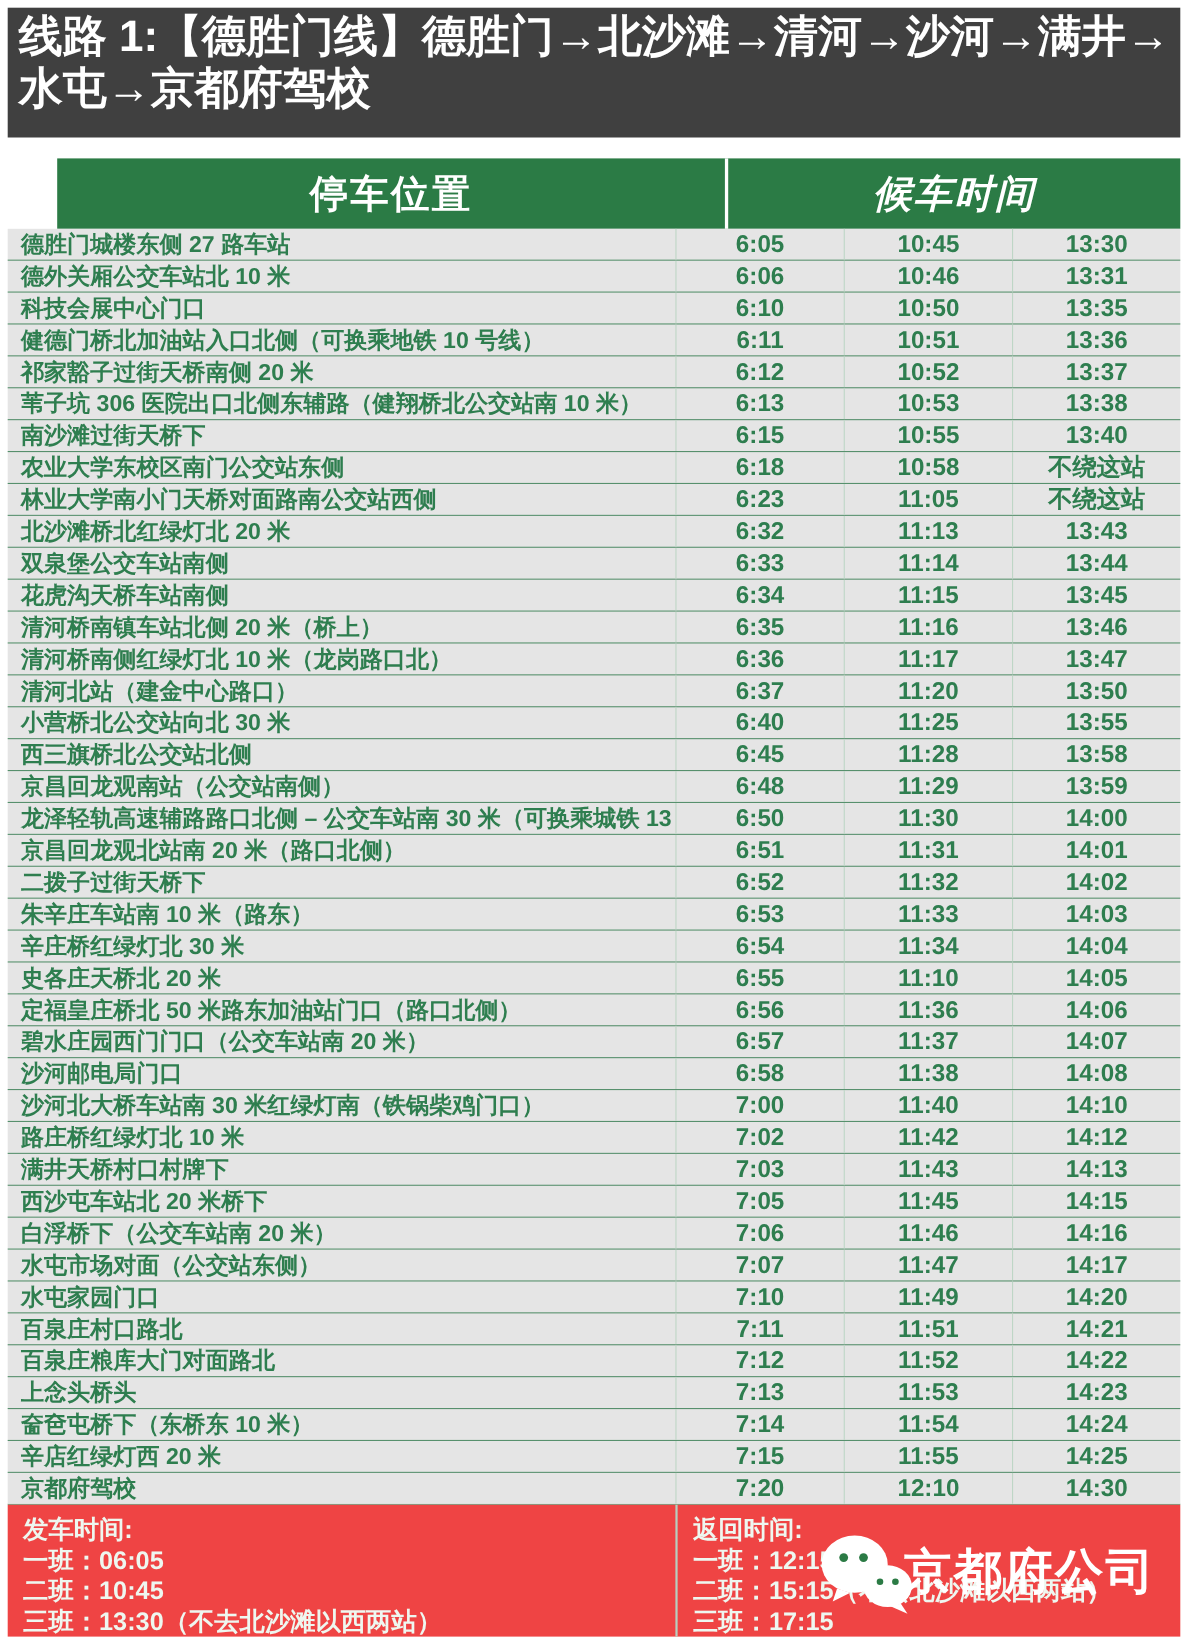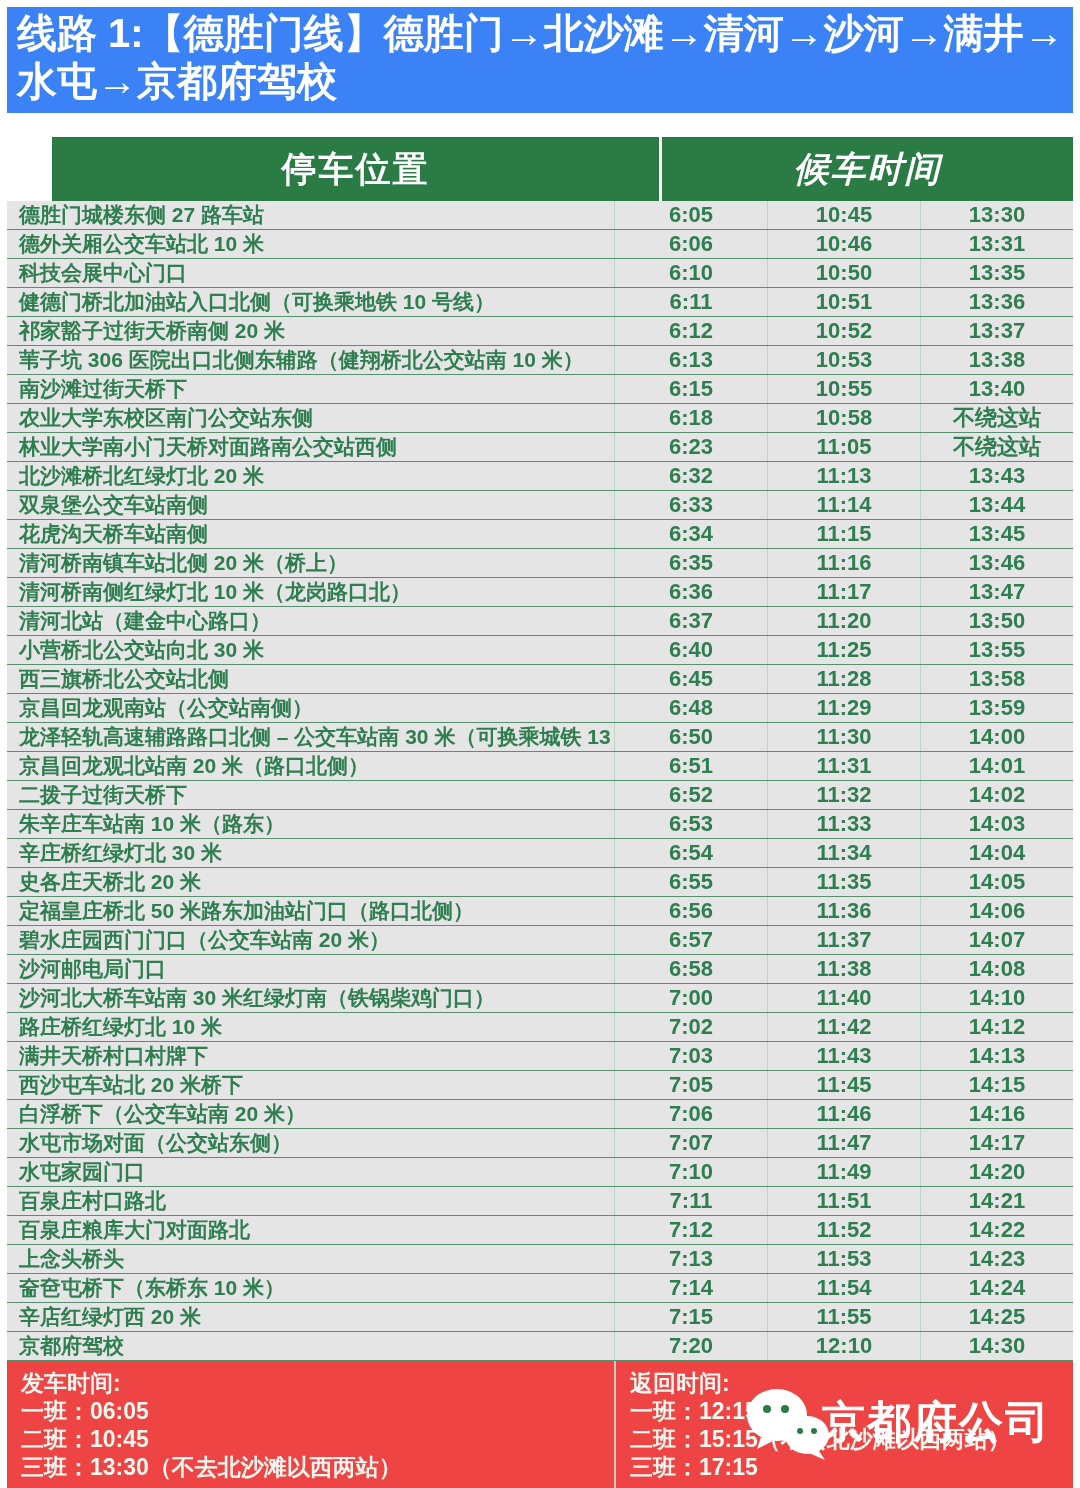--- a/index.html
+++ b/index.html
@@ -12,25 +12,25 @@
     overflow:hidden;
   }
   .page{
     box-sizing:border-box;
     width:1080px;height:1488px;
     padding:7px 7px 0 7px;
     display:flex;flex-direction:column;
   }
   
   .title{
-    background:#3b82f6;
+    background:#404040;
     color:#ffffff;
     font-size:40px;
     line-height:48px;
-    padding:2px 8px 8px 10px;
+    padding:2px 8px 20px 10px;
     letter-spacing:0px;
     word-break:break-all;
   }
   .gap{height:24px;}
   
   .thead{
     display:grid;
     grid-template-columns:607px 1fr;
     background:#2b7b45;
     color:#ffffff;
@@ -246,21 +246,21 @@
         </div>
         <div class="row">
           <div class="cell-stop">辛庄桥红绿灯北 30 米</div>
           <div class="cell-time">6:54</div>
           <div class="cell-time">11:34</div>
           <div class="cell-time">14:04</div>
         </div>
         <div class="row">
           <div class="cell-stop">史各庄天桥北 20 米</div>
           <div class="cell-time">6:55</div>
-          <div class="cell-time">11:35</div>
+          <div class="cell-time">11:10</div>
           <div class="cell-time">14:05</div>
         </div>
         <div class="row">
           <div class="cell-stop">定福皇庄桥北 50 米路东加油站门口（路口北侧）</div>
           <div class="cell-time">6:56</div>
           <div class="cell-time">11:36</div>
           <div class="cell-time">14:06</div>
         </div>
         <div class="row">
           <div class="cell-stop">碧水庄园西门门口（公交车站南 20 米）</div>

